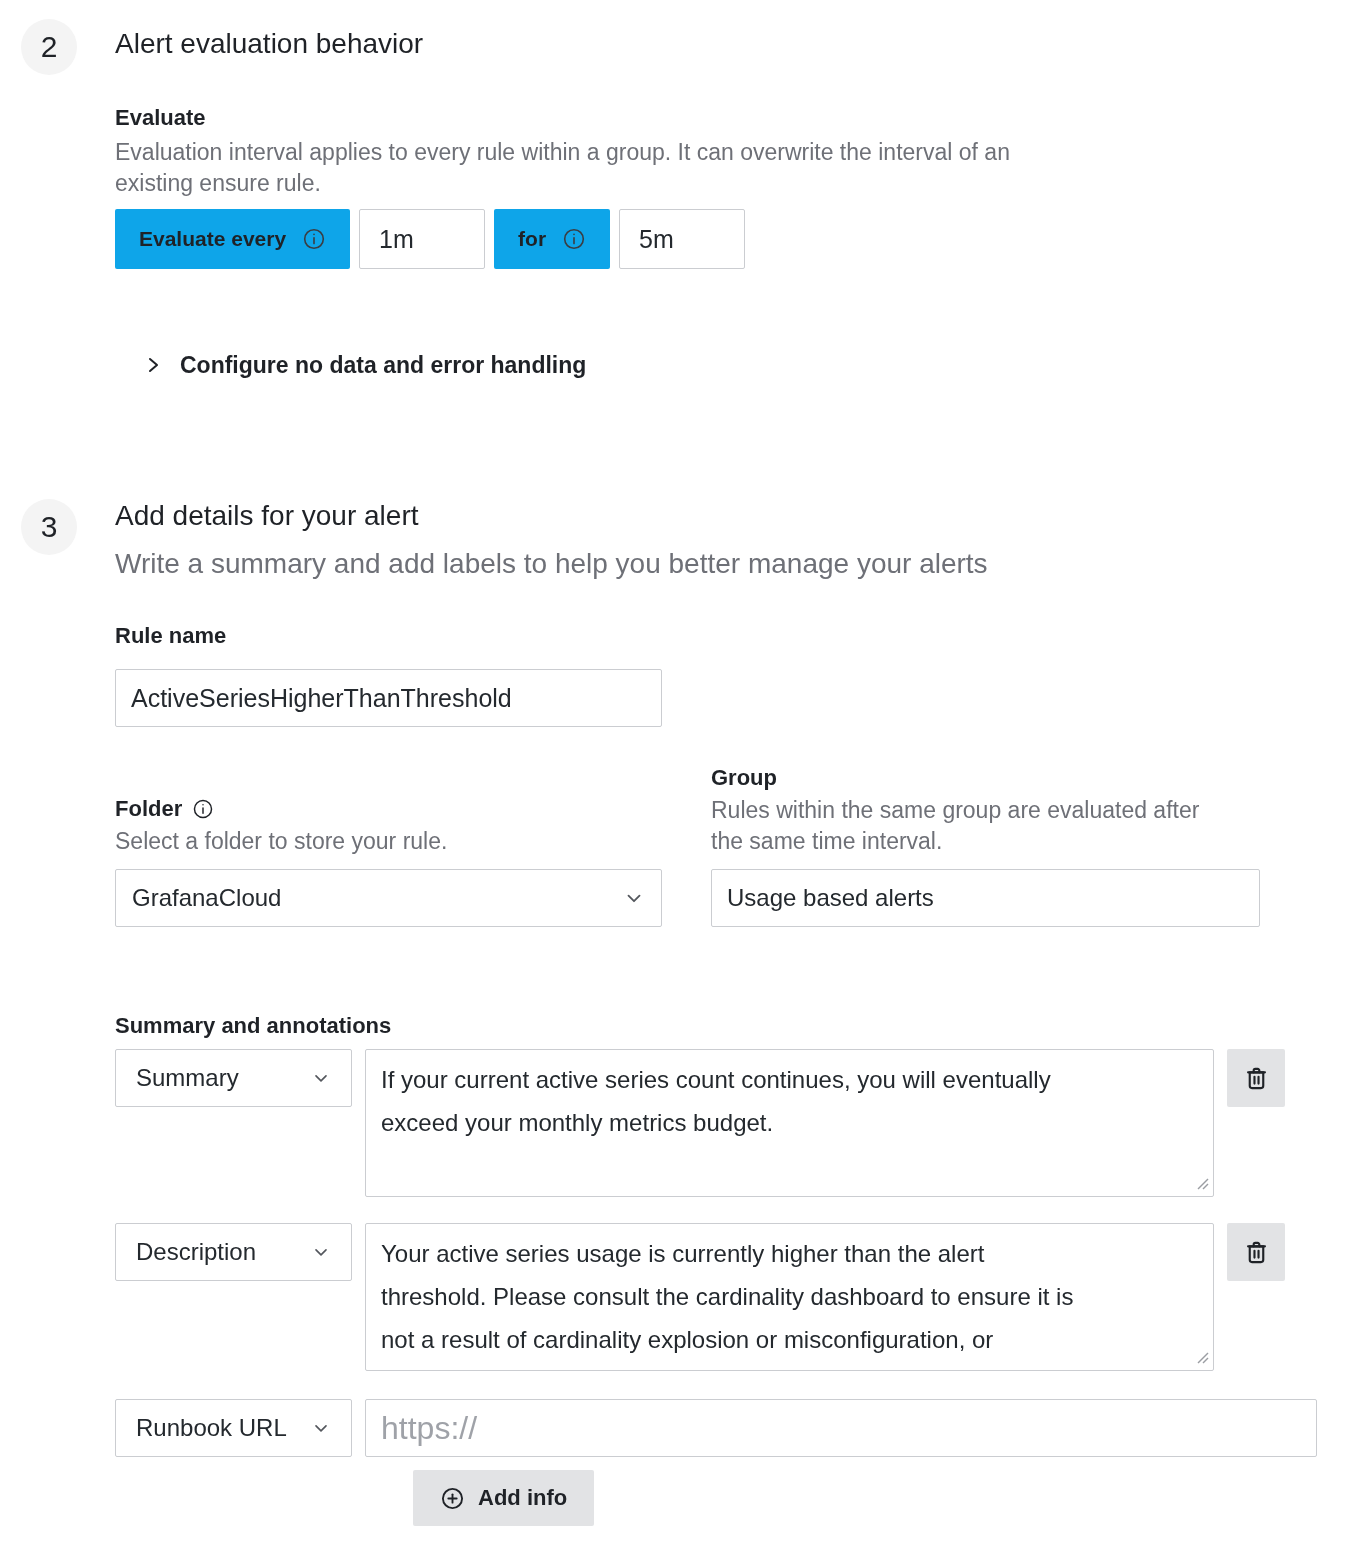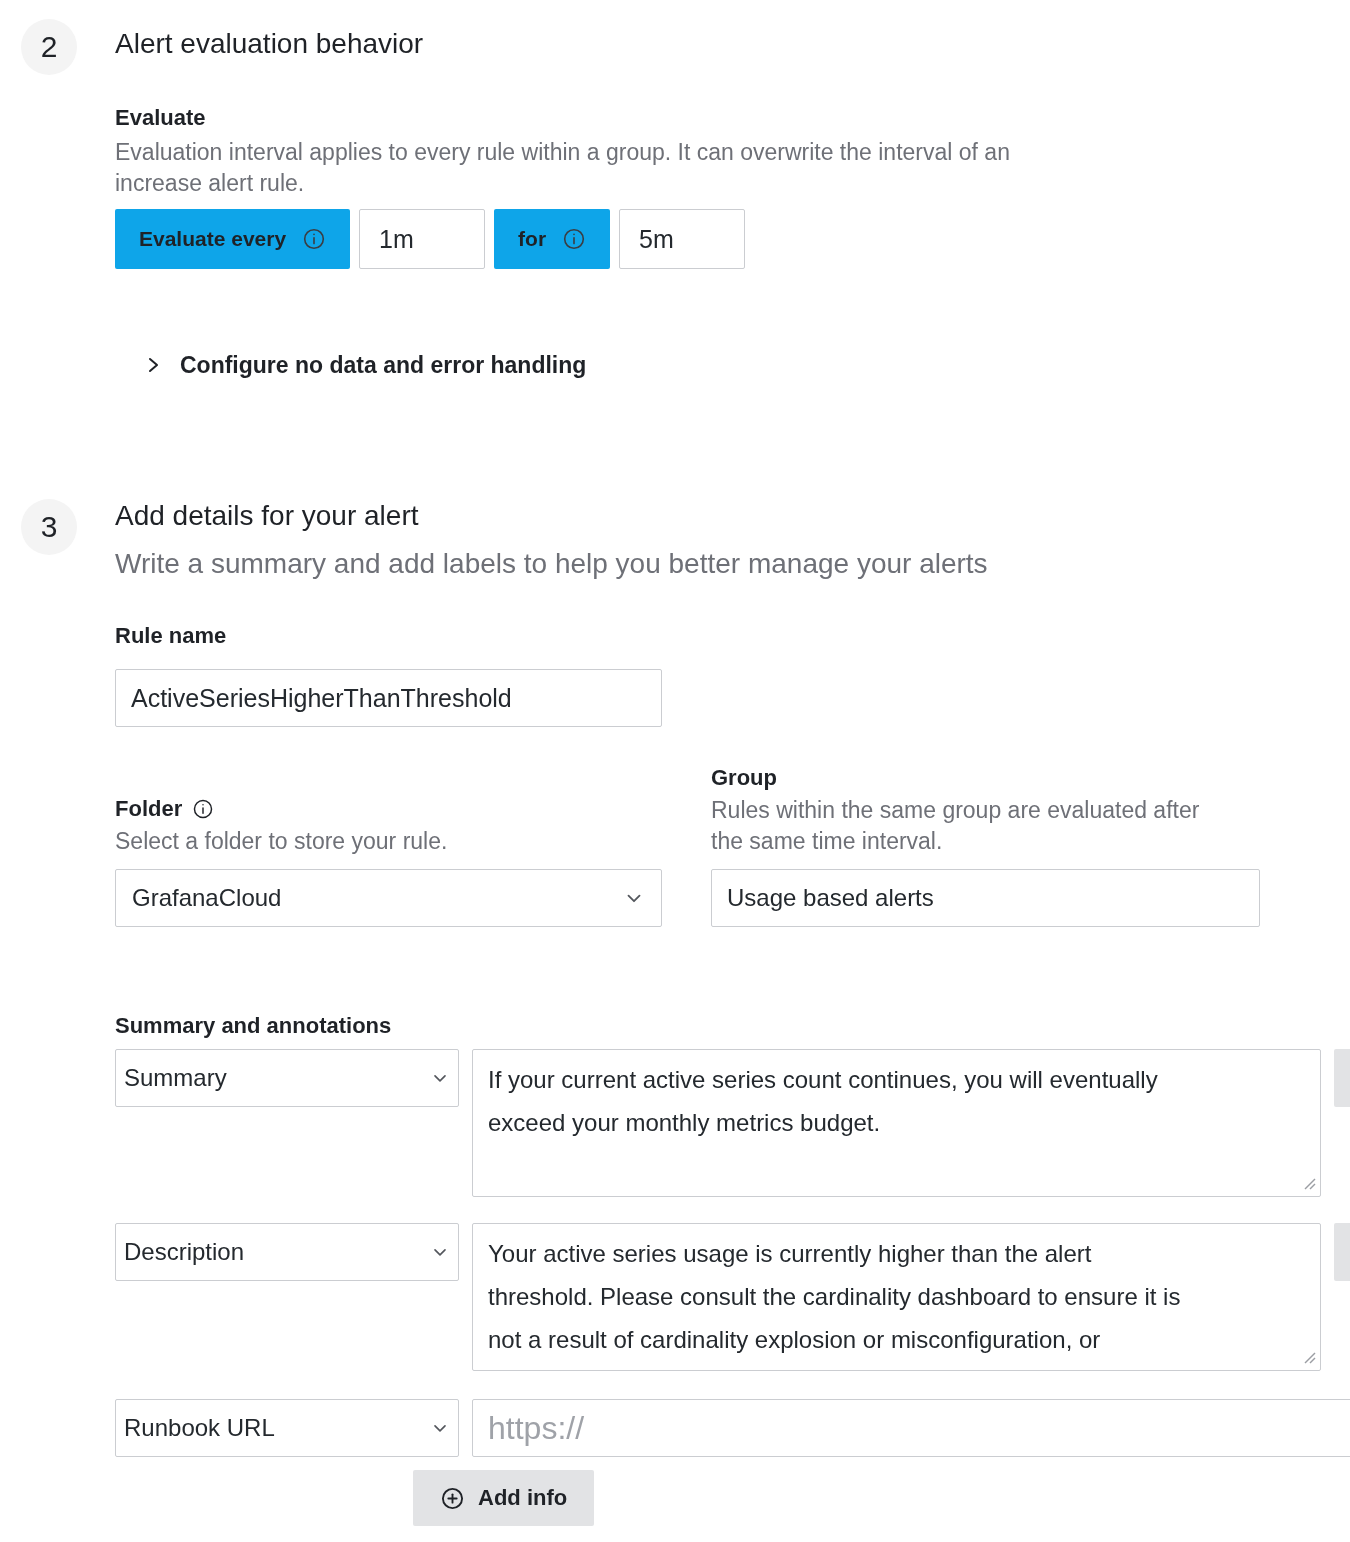--- a/index.html
+++ b/index.html
@@ -75,24 +75,24 @@
   }
   .select-box .select-value { font-size: 24px; color: #24292e; }
   .group-input { margin-top: 12px; width: 100%; font-size: 24px; }
 
   .annotations-label { margin-top: 86px; }
   .anno-row { display: flex; align-items: flex-start; gap: 13px; }
   .anno-row-1 { margin-top: 10px; }
   .anno-row-2 { margin-top: 26px; }
   .anno-row-3 { margin-top: 28px; border-radius: 26px; }
   .anno-key {
-    width: 344px; height: 58px; flex: none;
+    width: 237px; height: 58px; flex: none;
     border: 1px solid #cbcdd1; border-radius: 2px; background: #fff;
     display: flex; align-items: center; justify-content: space-between;
-    padding: 0 8px; cursor: pointer;
+    padding: 0 20px; cursor: pointer;
   }
   .anno-key .select-value { font-size: 24px; color: #24292e; }
   .anno-field { position: relative; width: 849px; flex: none; }
   .anno-textarea {
     width: 849px; height: 148px; display: block;
     border: 1px solid #cbcdd1; border-radius: 2px;
     padding: 8px 15px; font-size: 24px; line-height: 43px; color: #24292e;
     font-family: "Liberation Sans", sans-serif;
     resize: none; overflow: hidden; outline: none; background: #fff;
   }
@@ -119,21 +119,21 @@
 
 <div class="page">
 
   <section class="step step-2">
     <div class="step-badge">2</div>
 
     <h2 class="section-title">Alert evaluation behavior</h2>
 
     <div class="field-label evaluate-label">Evaluate</div>
     <p class="field-desc evaluate-desc">Evaluation interval applies to every rule within a group. It can overwrite the interval of an
-increase alert rule.</p>
+existing ensure rule.</p>
 
     <div class="eval-row">
       <div class="pill">
         <span>Evaluate every</span>
         <span class="icon">
           <svg width="24" height="24" viewBox="0 0 24 24" fill="none" stroke="#3a3d42" stroke-width="1.6">
             <circle cx="12" cy="12" r="9.3"></circle>
             <line x1="12" y1="10.8" x2="12" y2="16.6" stroke-linecap="round"></line>
             <circle cx="12" cy="7.4" r="0.8" fill="#3a3d42" stroke="none"></circle>
           </svg>

